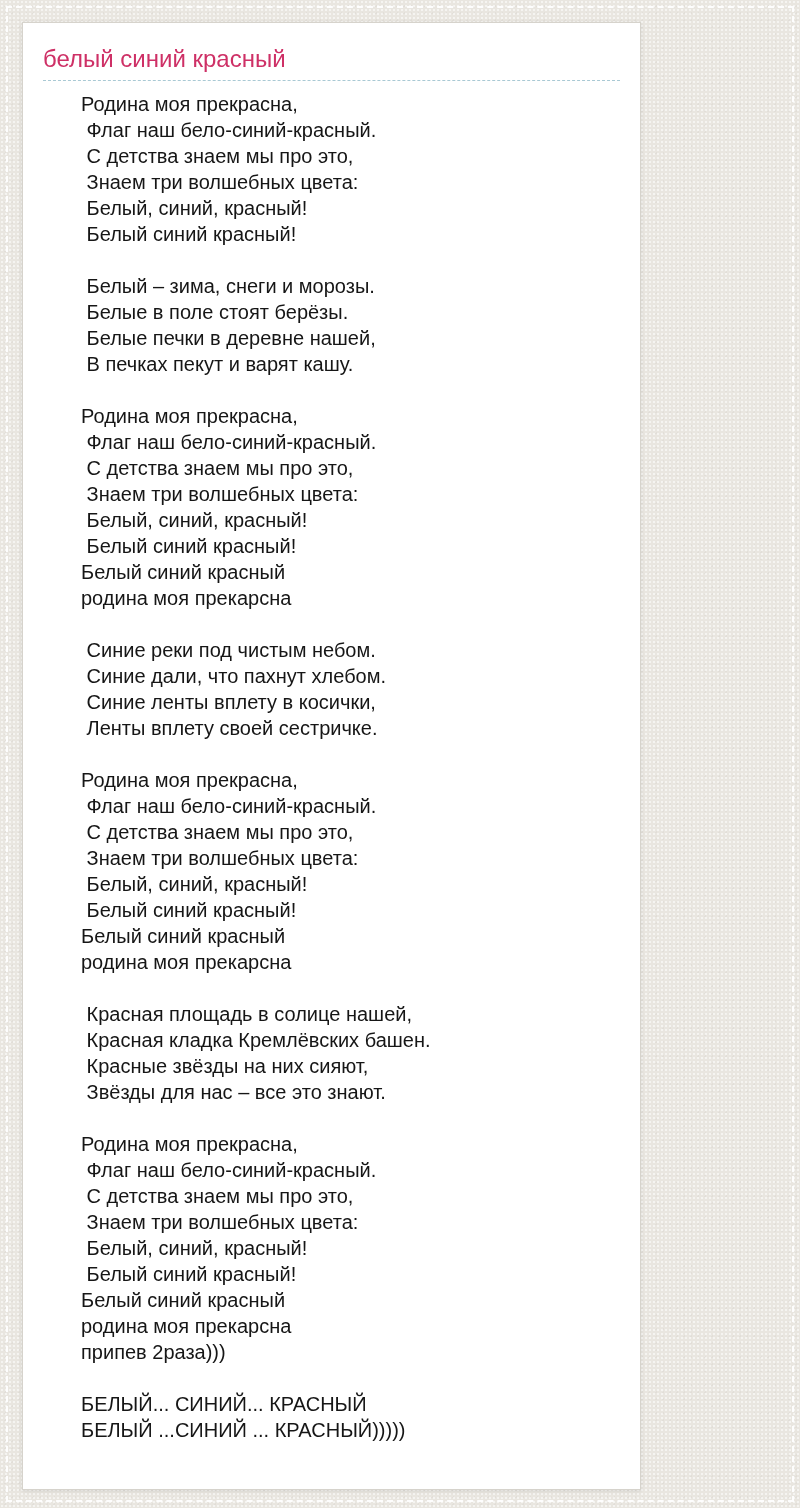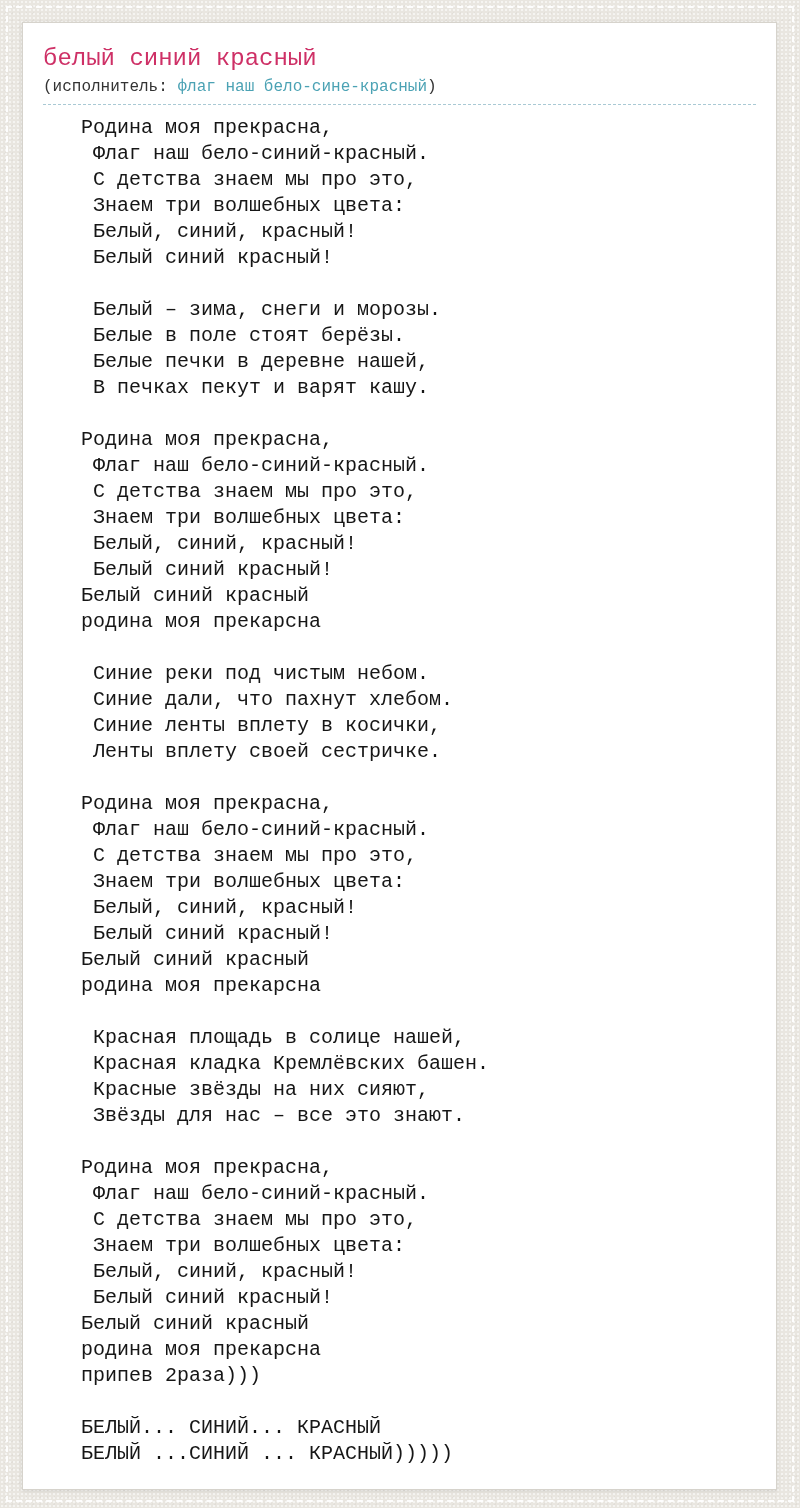--- a/index.html
+++ b/index.html
@@ -22,27 +22,26 @@
     position: absolute;
     inset: 6px;
     border: 2px dashed rgba(255,255,255,0.95);
     pointer-events: none;
   }
 
   .card {
     position: absolute;
     top: 22px;
     left: 22px;
-    width: 755px;
+    width: 619px;
     height: 1468px;
     background: #ffffff;
     border: 1px solid #d6d3cc;
     box-shadow: 0 1px 4px rgba(0,0,0,0.10);
     padding: 22px 20px 0 20px;
-    font-family: Liberation Mono, monospace;
   }
 
   .page-title {
     margin: 0;
     font-size: 24px;
     line-height: 28px;
     font-weight: 400;
     color: #ce3066;
   }
 
@@ -105,23 +104,20 @@
 </style>
 </head>
 <body>
 
 <div class="stitch-frame"></div>
 
 <div class="card">
 
   <h1 class="page-title">белый синий красный</h1>
 
-  <div class="artist-line">
-    <span>(исполнитель: </span><a href="#">флаг наш бело-сине-красный</a><span>)</span>
-  </div>
 
   <div class="header-separator"></div>
 
   <div class="lyrics">Родина моя прекрасна,
  Флаг наш бело-синий-красный.
  С детства знаем мы про это,
  Знаем три волшебных цвета:
  Белый, синий, красный!
  Белый синий красный!
 

